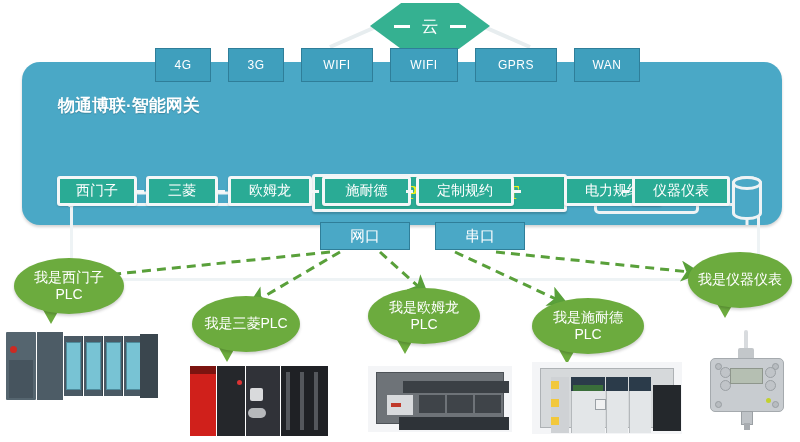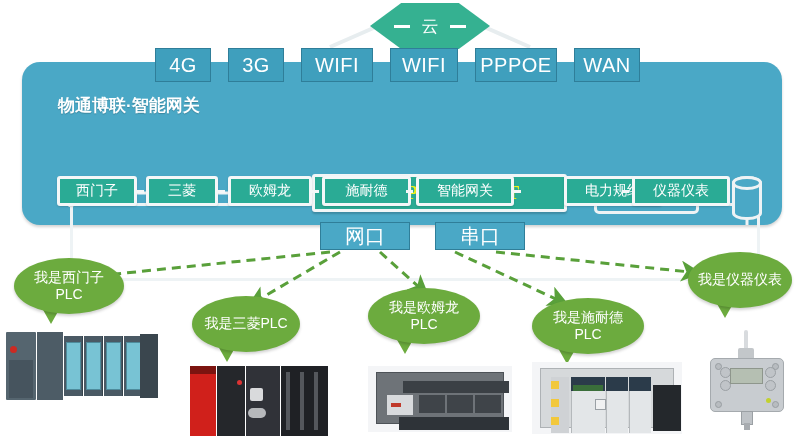--- a/index.html
+++ b/index.html
@@ -46,21 +46,21 @@
     position:absolute; left:36px; top:32px;
     color:#ffffff; font-size:17px; font-weight:bold; white-space:nowrap;
     text-shadow:0 1px 1px rgba(0,0,0,0.2);
   }
 
   
   .tech-box{
     position:absolute; top:48px; height:34px;
     background:#3f9fbd; border:1px solid #2f7e99;
     display:flex; align-items:center; justify-content:center;
-    color:#ffffff; font-size:20px; letter-spacing:0.5px;
+    color:#ffffff; font-size:12px; letter-spacing:0.5px;
   }
 
   
   #inner-bracket{
     position:absolute; left:48px; top:141px; width:690px; height:78px;
     border:3px solid #eef3f5; border-top:3px solid #eef3f5;
     border-radius:4px; background:transparent;
   }
 
   
@@ -98,21 +98,21 @@
   }
   .proto-gap{
     position:absolute; top:190px; height:3px; width:7px; background:#f4f7f8;
   }
 
   
   .port-box{
     position:absolute; top:222px; height:28px;
     background:#4aa8c6; border:1px solid #2f7e99;
     display:flex; align-items:center; justify-content:center;
-    color:#ffffff; font-size:20px;
+    color:#ffffff; font-size:15px;
   }
 
   
   .bubble{
     position:absolute;
     background:#6cab3e;
     border-radius:50%;
     display:flex; align-items:center; justify-content:center;
     text-align:center;
     color:#ffffff; font-size:14px; line-height:1.25;
@@ -234,21 +234,21 @@
       <div class="tech-box" style="left: 228px; width: 56px;">
         <span>3G</span>
       </div>
       <div class="tech-box" style="left: 301px; width: 72px;">
         <span>WIFI</span>
       </div>
       <div class="tech-box" style="left: 390px; width: 68px;">
         <span>WIFI</span>
       </div>
       <div class="tech-box" style="left: 475px; width: 82px;">
-        <span>PPPOE</span>
+        <span>GPRS</span>
       </div>
       <div class="tech-box" style="left: 574px; width: 66px;">
         <span>WAN</span>
       </div>
     </div>
 
   <div id="driver-row">
       <div class="proto-chip" style="left: 57px; width: 80px;">
         <span>西门子</span>
       </div>
@@ -259,21 +259,21 @@
       <div class="proto-gap" style="left: 218px;"></div>
       <div class="proto-chip" style="left: 228px; width: 84px;">
         <span>欧姆龙</span>
       </div>
       <div class="proto-gap" style="left: 312px;"></div>
       <div class="proto-chip" style="left: 322px; width: 89px;">
         <span>施耐德</span>
       </div>
       <div class="proto-gap" style="left: 406px;"></div>
       <div class="proto-chip" style="left: 416px; width: 98px;">
-        <span>智能网关</span>
+        <span>定制规约</span>
       </div>
       <div class="proto-gap" style="left: 514px;"></div>
       <div class="proto-chip" style="left: 524px; width: 98px; margin-left: 40px;">
         <span>电力规约</span>
       </div>
       <div class="proto-gap" style="left: 622px;"></div>
       <div class="proto-chip" style="left: 632px; width: 98px;">
         <span>仪器仪表</span>
       </div>
     </div>

